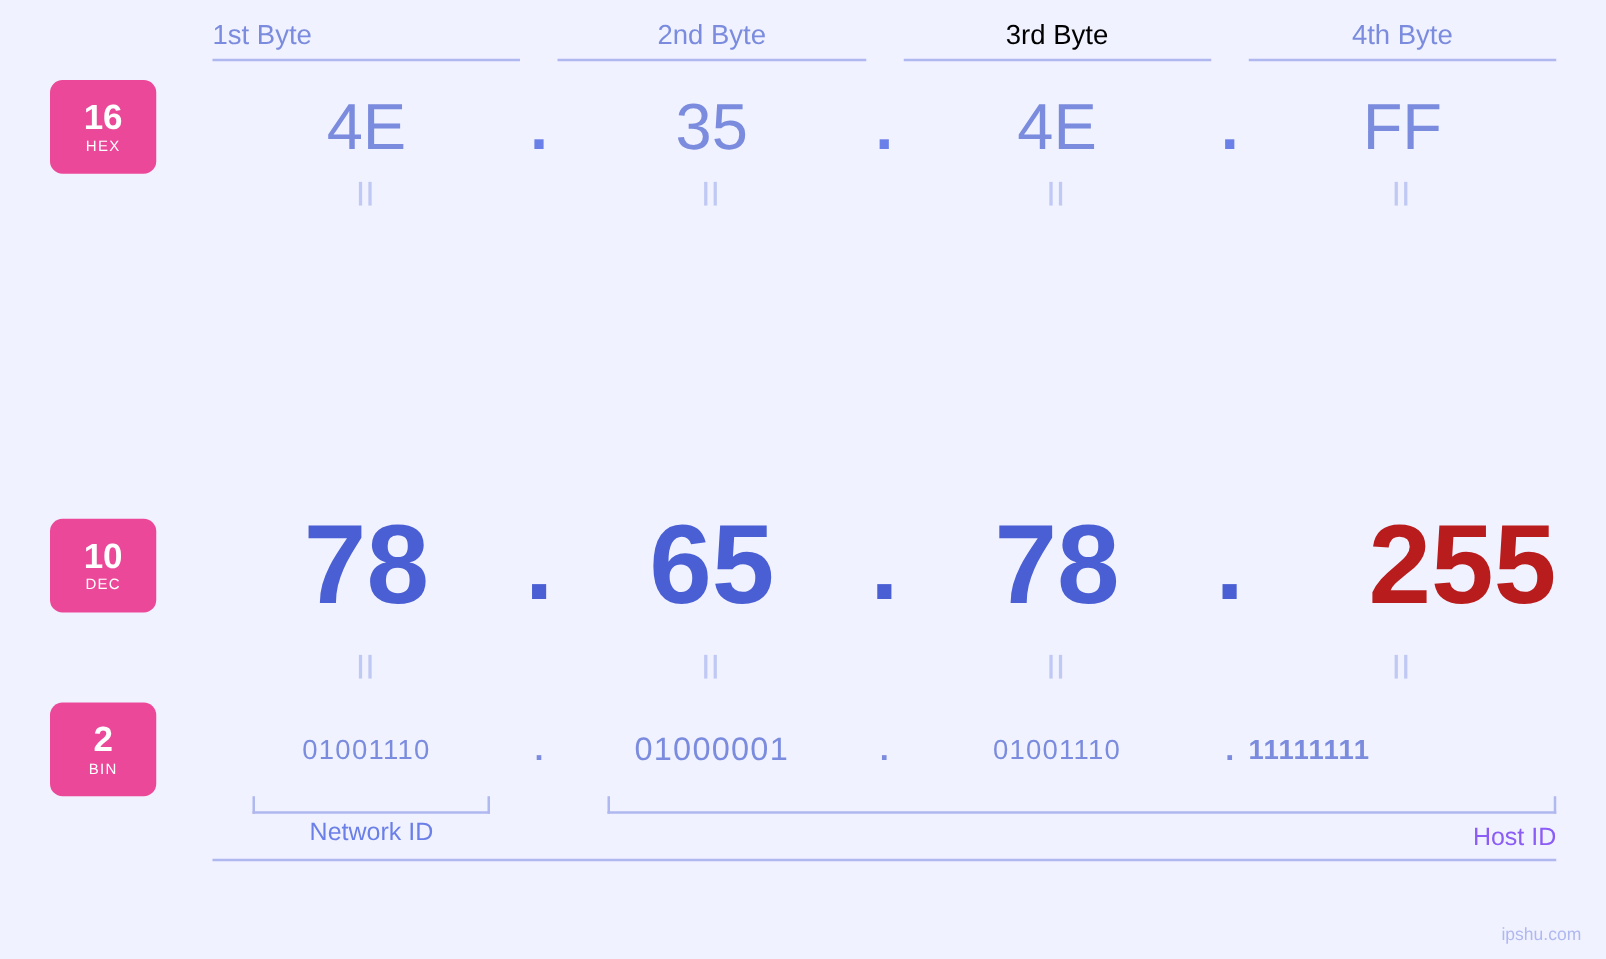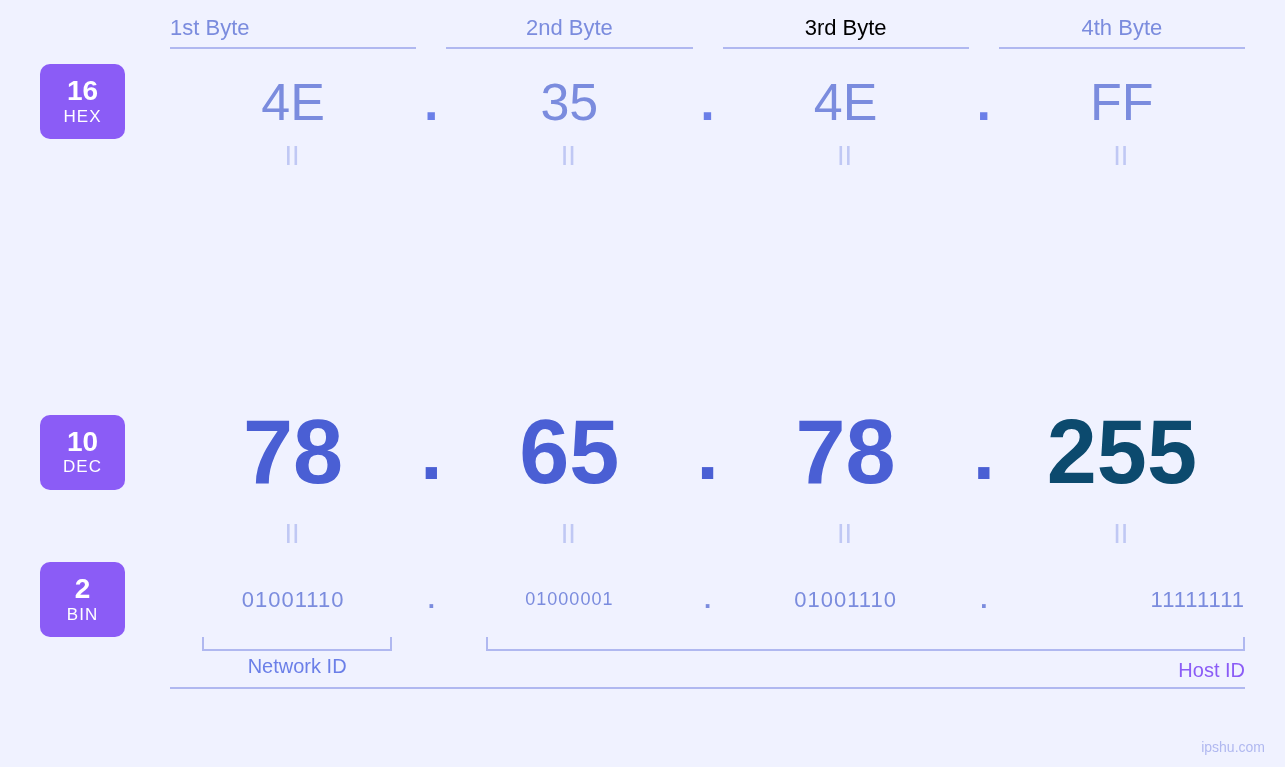--- a/index.html
+++ b/index.html
@@ -9,38 +9,38 @@
       height: 767px;
       background: #f0f2ff;
       font-family: Arial, sans-serif;
       overflow: hidden;
       position: relative;
     }
 
     .base-badge {
       width: 85px;
       height: 75px;
-      background: #8b5cf6;
+      background: #ec4899;
       border-radius: 10px;
       display: flex;
       flex-direction: column;
       align-items: center;
       justify-content: center;
       color: white;
       margin: 15px 0;
     }
 
     .base-badge .base-num {
       font-size: 28px;
       font-weight: bold;
       line-height: 1.1;
     }
 
     .base-badge .base-name {
-      font-size: 17px;
+      font-size: 12px;
       letter-spacing: 1px;
     }
 
     
     .layout {
       width: 100%;
       height: 100%;
       display: grid;
       grid-template-rows: auto auto 1fr auto auto;
       padding: 15px 40px 10px 40px;
@@ -203,21 +203,21 @@
     </div>
     <div style="text-align:center; color:#4a5fd4; font-size:80px; font-weight:bold; line-height:1;">
       <span>.</span>
     </div>
     <div style="text-align:center; color:#4a5fd4; font-size:90px; font-weight:bold; line-height:1;">
       <span>78</span>
     </div>
     <div style="text-align:center; color:#4a5fd4; font-size:80px; font-weight:bold; line-height:1;">
       <span>.</span>
     </div>
-    <div style="text-align:center; color:#0c4a6e; font-size:90px; font-weight:bold; line-height:1;">
+    <div style="text-align:right; color:#b91c1c; font-size:90px; font-weight:bold; line-height:1;">
       <span>255</span>
     </div>
   </div>
 
   <div class="row-equals">
     <div></div>
     <div class="eq-marks" style="text-align:center; color:#c0c8f4; font-size:20px; font-weight:bold; letter-spacing:2px;">||</div>
     <div></div>
     <div class="eq-marks" style="text-align:center; color:#c0c8f4; font-size:20px; font-weight:bold; letter-spacing:2px;">||</div>
     <div></div>
@@ -232,33 +232,33 @@
         <span class="base-num">2</span>
         <span class="base-name">BIN</span>
       </div>
     </div>
     <div style="text-align:center; color:#7b8cde; font-size:22px; letter-spacing:1px;">
       <span>01001110</span>
     </div>
     <div style="text-align:center; color:#7b8cde; font-size:26px; font-weight:bold;">
       <span>.</span>
     </div>
-    <div style="text-align:center; color:#7b8cde; font-size:18px; letter-spacing:1px;">
+    <div style="text-align:center; color:#7b8cde; font-size:26px; letter-spacing:1px;">
       <span>01000001</span>
     </div>
     <div style="text-align:center; color:#7b8cde; font-size:26px; font-weight:bold;">
       <span>.</span>
     </div>
     <div style="text-align:center; color:#7b8cde; font-size:22px; letter-spacing:1px;">
       <span>01001110</span>
     </div>
     <div style="text-align:center; color:#7b8cde; font-size:26px; font-weight:bold;">
       <span>.</span>
     </div>
-    <div style="text-align:right; color:#7b8cde; font-size:22px; letter-spacing:1px;">
+    <div style="text-align:left; color:#7b8cde; font-size:22px; letter-spacing:1px;font-weight:bold;">
       <span>11111111</span>
     </div>
   </div>
 
   <div class="row-labels">
     <div></div>
 
     <div style="grid-column: span 1; position:relative;">
       <div style="border-bottom: 2px solid #b0b8f0; border-left: 2px solid #b0b8f0; border-right: 2px solid #b0b8f0; height:14px; width:100%;"></div>
       <div style="text-align:center; color:#6b7fe8; font-size:20px; font-weight:500; margin-top:4px;">

